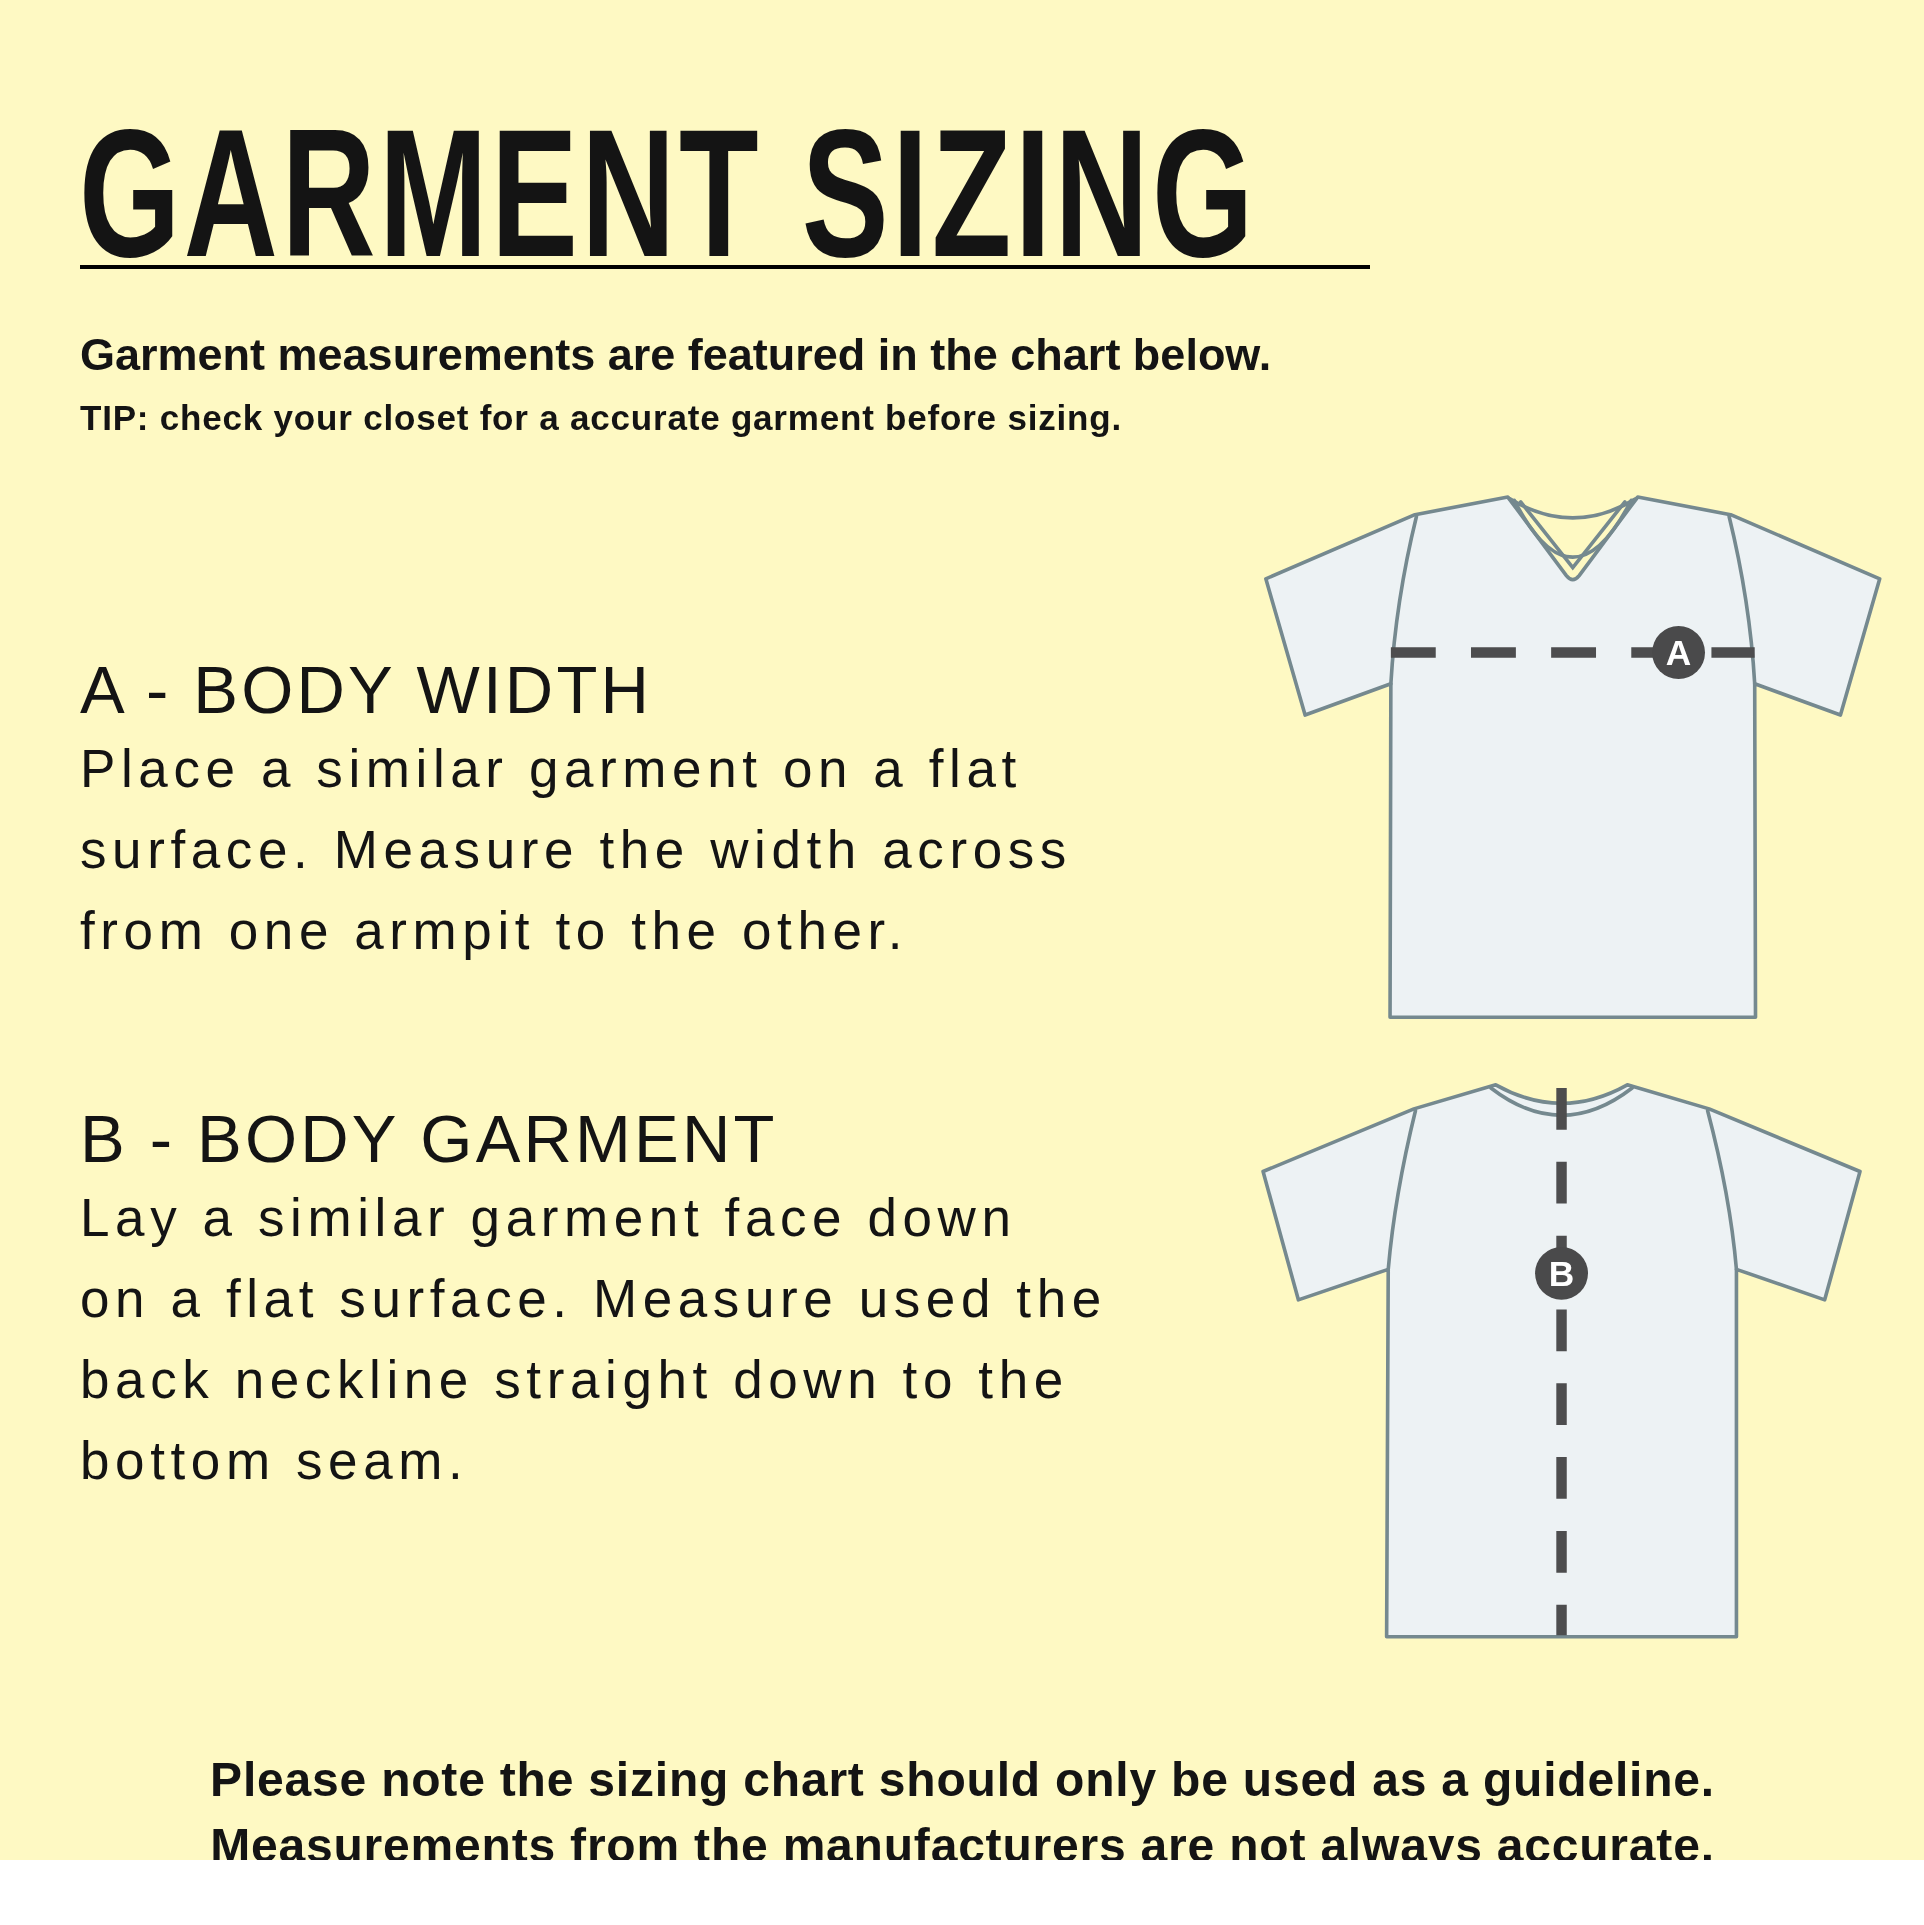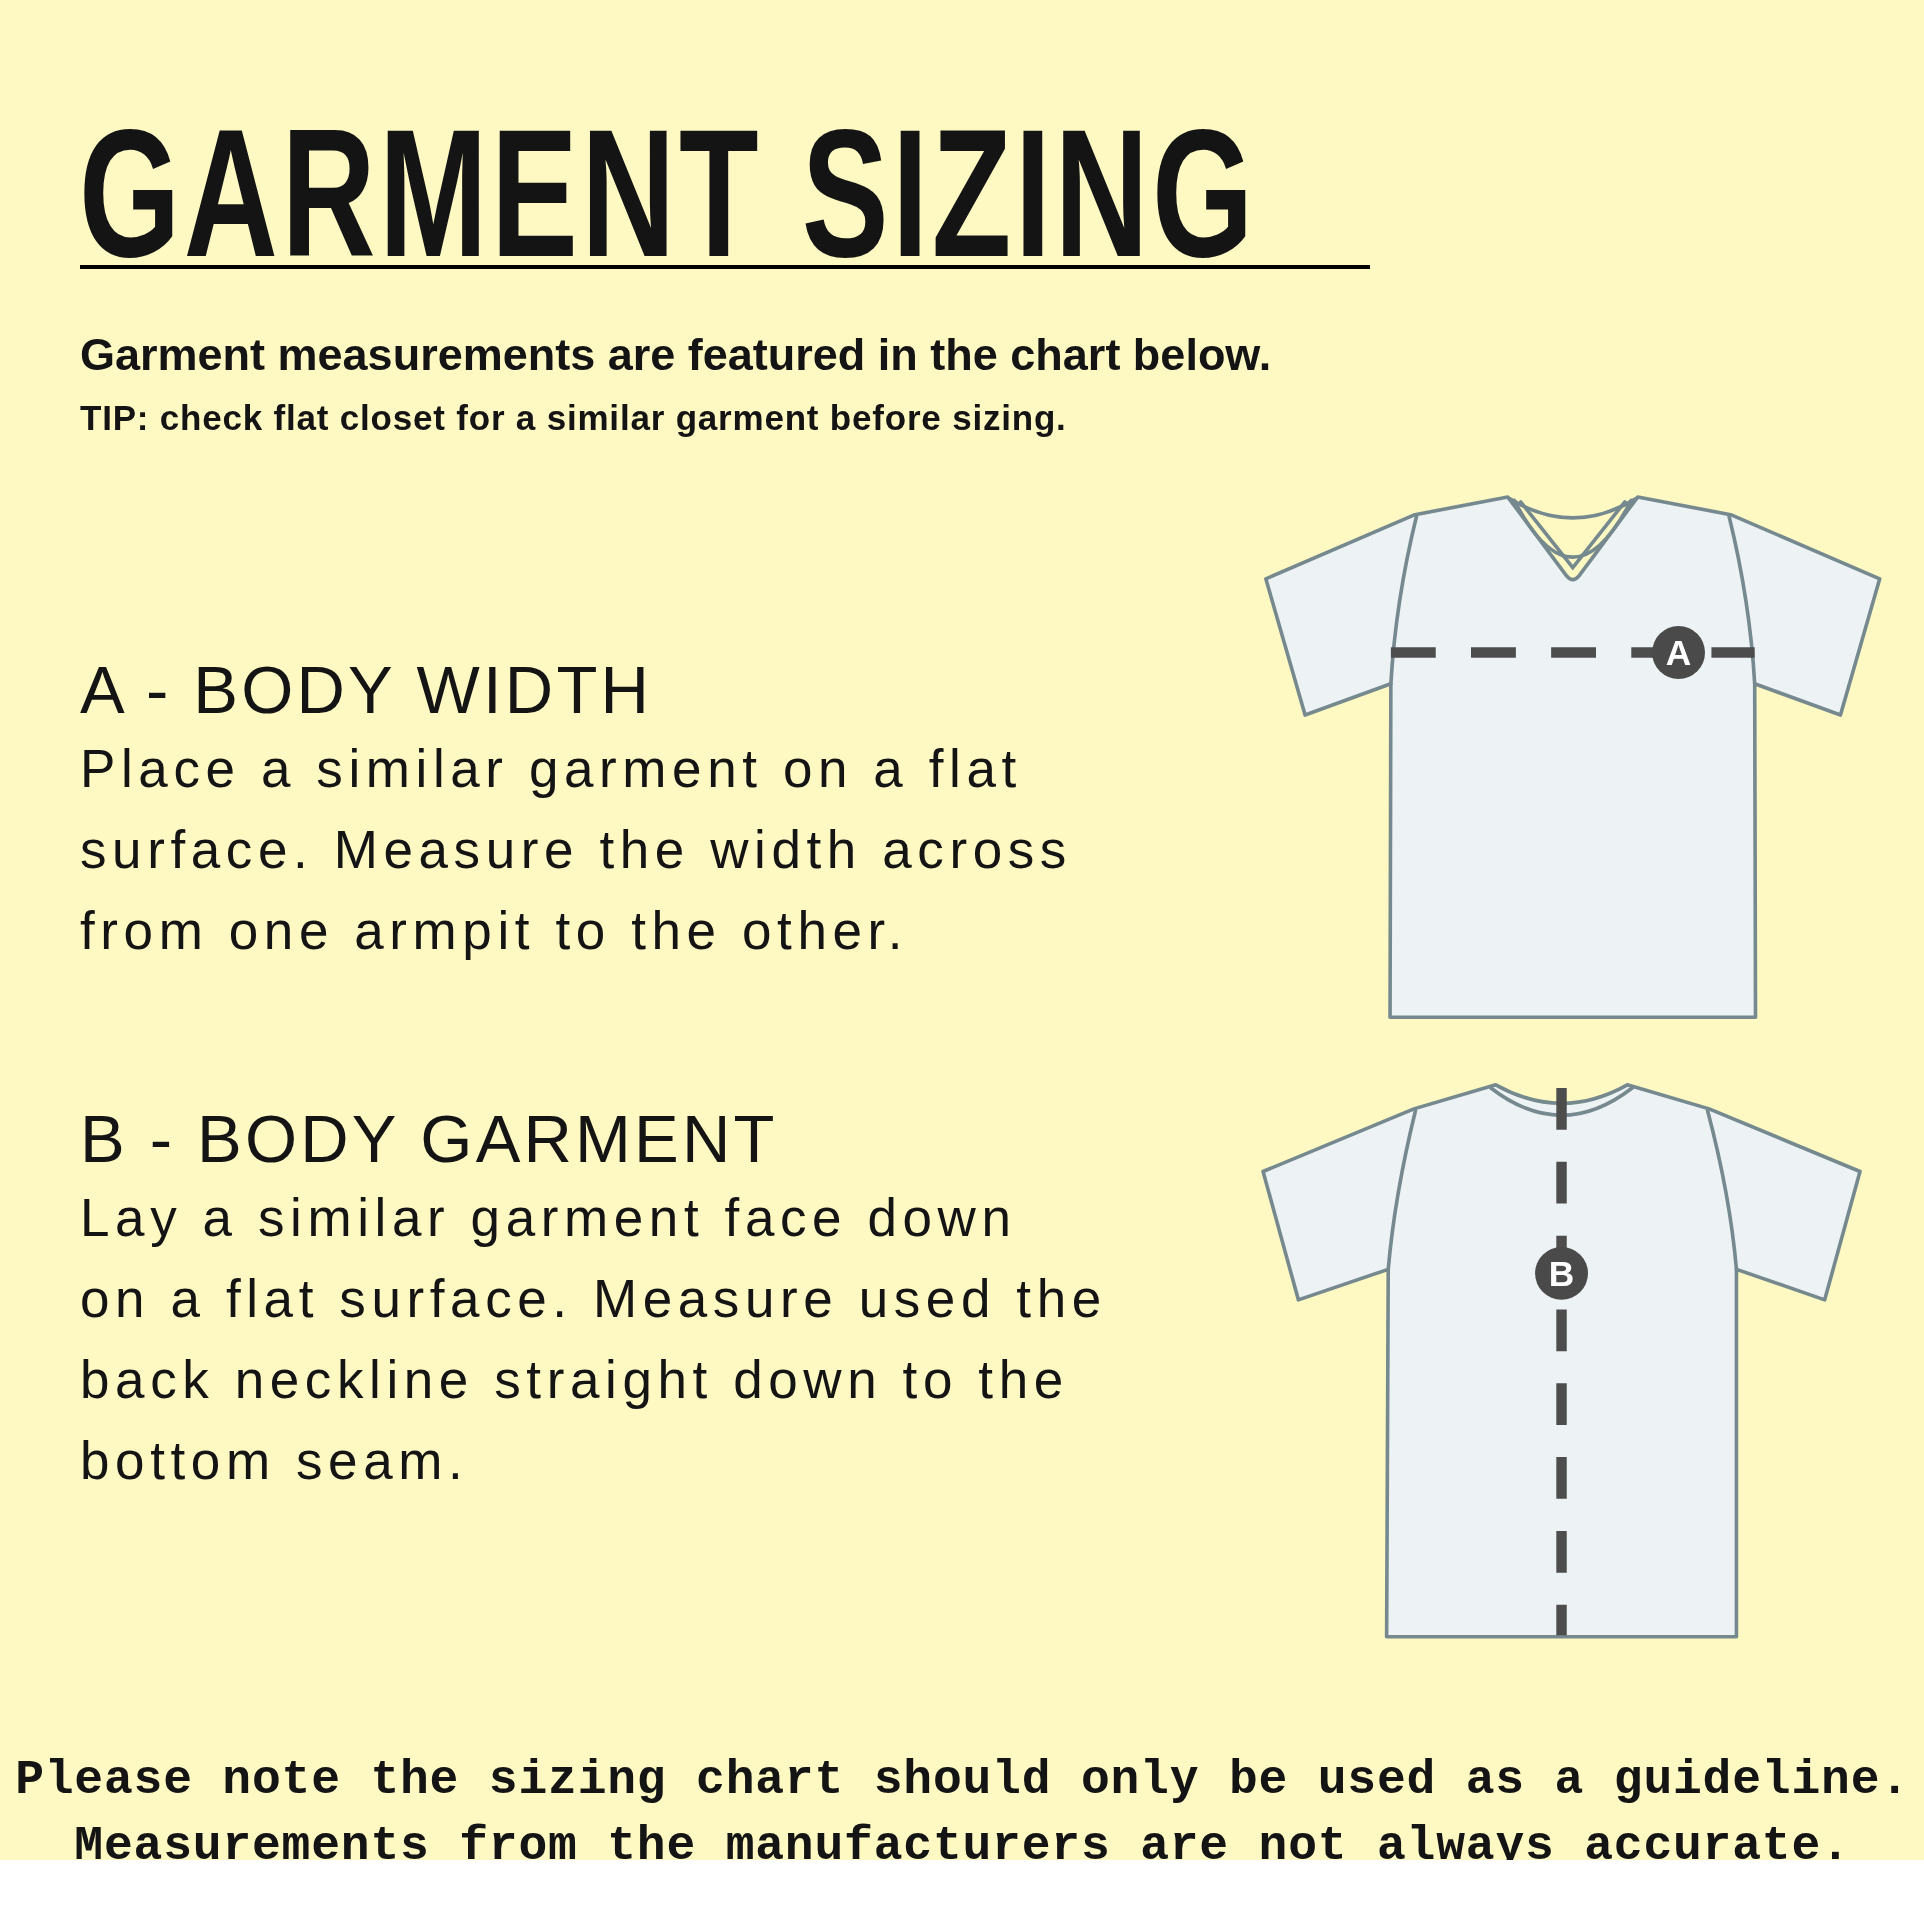--- a/index.html
+++ b/index.html
@@ -35,21 +35,20 @@
     position:absolute; left:80px; width:1187px;
     font-size:53px; font-weight:normal; letter-spacing:5.6px; line-height:81px;
     color:var(--text,#141414);
   }
   .sec-para.a { top:728px; }
   .sec-para.b { top:1177px; }
   .footer {
     position:absolute; left:0; top:1747px; width:1925px;
     text-align:center; font-size:48px; font-weight:bold; line-height:66px;
     letter-spacing:0.8px;
-    font-family:Liberation Mono, monospace;
   }
   .shirt-svg { position:absolute; }
   .shirt-svg.front { left:1243px; top:465px; width:682px; height:561px; }
   .shirt-svg.back  { left:1239px; top:1059px; width:690px; height:594px; }
   .shirt-body {
     fill:var(--shirt-fill,#edf2f4);
     stroke:var(--shirt-outline,#75898f);
     stroke-width:4.5; stroke-linejoin:round;
   }
   .shirt-detail {
@@ -68,21 +67,21 @@
 </style>
 </head>
 <body>
 
 <div class="canvas">
 
   <div class="page-title">GARMENT SIZING</div>
   <div class="title-rule"></div>
 
   <div class="subtitle">Garment measurements are featured in the chart below.</div>
-  <div class="tip">TIP: check flat closet for a similar garment before sizing.</div>
+  <div class="tip">TIP: check your closet for a accurate garment before sizing.</div>
 
   <div class="sec-heading a">A - BODY WIDTH</div>
   <div class="sec-para a">
     <div>Place a similar garment on a flat</div>
     <div>surface. Measure the width across</div>
     <div>from one armpit to the other.</div>
   </div>
 
   <svg class="shirt-svg front" viewBox="0 0 850 700">
     <path class="shirt-body" d="M28,142 L214,62 L330,40 L403,138 Q411,148 419,138 L492,40 L608,62 L794,142

